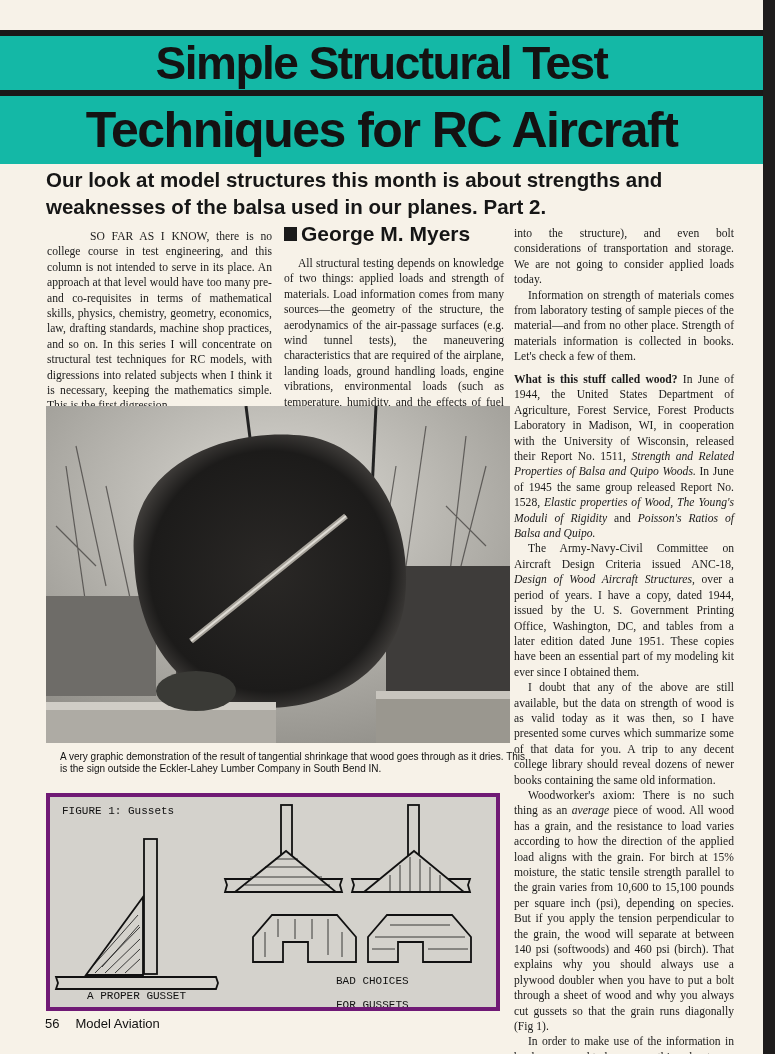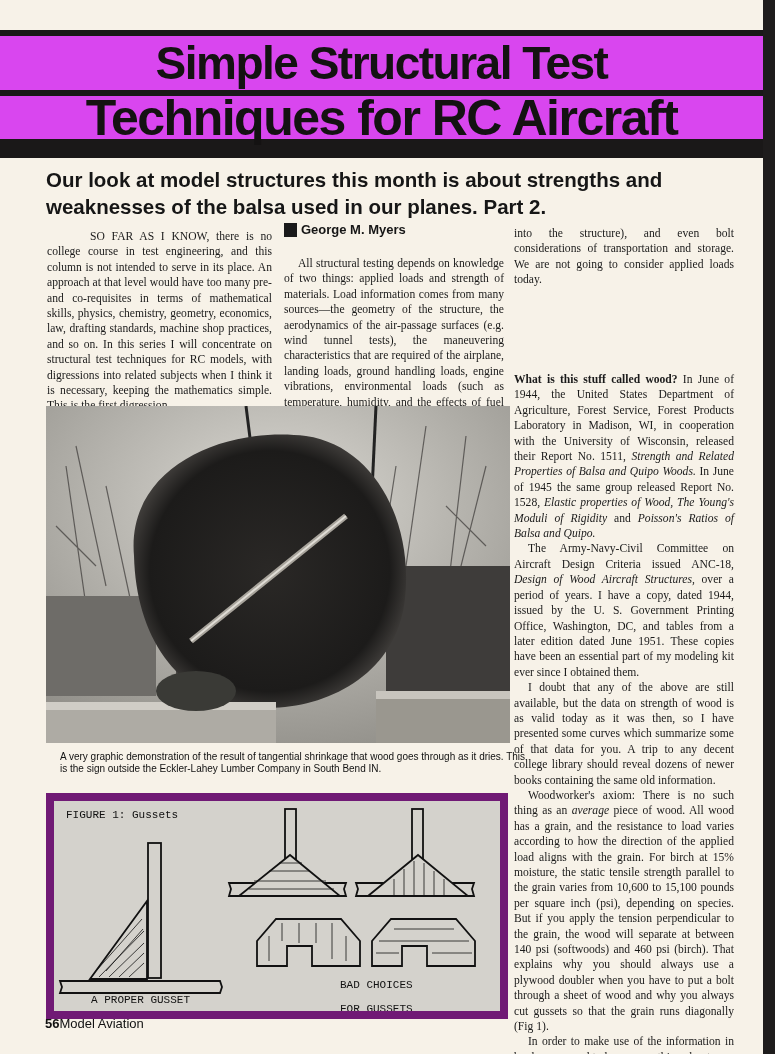--- a/index.html
+++ b/index.html
@@ -8,70 +8,70 @@
     background: #f7f2e8;
     font-family: "Liberation Serif", serif;
     color: #1a1a1a;
   }
   .right-edge { position: absolute; top: 0; right: 0; width: 12px; height: 1054px; background: #1e1c1c; }
   .title-band {
     position: absolute; left: 0; top: 30px; width: 763px; height: 128px;
     background: #1a1818;
   }
   .title-row {
-    position: absolute; left: 0; width: 763px; background: #d946ef;
+    position: absolute; left: 0; width: 763px; background: #14b8a6;
     display: flex; align-items: center; justify-content: center;
     font-family: "Liberation Sans", sans-serif; font-weight: bold;
     color: #141212; letter-spacing: -1.5px;
   }
   .title-row.r1 { top: 36px; height: 54px; font-size: 46px; }
-  .title-row.r2 { top: 96px; height: 43px; font-size: 50px; }
+  .title-row.r2 { top: 96px; height: 68px; font-size: 50px; }
   .deck {
     position: absolute; left: 46px; top: 166px; width: 700px;
     font-family: "Liberation Sans", sans-serif; font-weight: bold;
     font-size: 20.5px; line-height: 27px; color: #161616;
   }
   .col {
     position: absolute; font-size: 11.6px; line-height: 15.4px; text-align: justify;
   }
   .col p { margin: 0; }
   .col p.ind { text-indent: 14px; }
   .col1 { left: 47px; top: 229px; width: 225px; }
   .col2 { left: 284px; top: 256px; width: 220px; }
   .col3 { left: 514px; top: 226px; width: 220px; }
   .col3b { left: 514px; top: 372px; width: 220px; }
   .byline {
     position: absolute; left: 284px; top: 222px;
     font-family: "Liberation Sans", sans-serif; font-weight: bold;
-    font-size: 13px; color: #151515; display: flex; align-items: center;
+    font-size: 21px; color: #151515; display: flex; align-items: center;
   }
   .byline .sq { width: 13px; height: 14px; background: #1a1a1a; margin-right: 4px; display: inline-block; }
   .lead-caps { letter-spacing: 0px; margin-left: 43px; }
   .photo {
     position: absolute; left: 46px; top: 406px; width: 464px; height: 337px;
     overflow: hidden; background: #8d8b86;
   }
   .caption {
     position: absolute; left: 60px; top: 751px; width: 470px;
     font-family: "Liberation Sans", sans-serif; font-weight: normal;
     font-size: 10px; line-height: 12px; color: #111;
   }
   .figure {
     position: absolute; left: 46px; top: 793px; width: 446px; height: 210px;
-    border: 8px solid #701a75; background: #d4d2cc; overflow: hidden;
+    border: 4px solid #701a75; background: #d4d2cc; overflow: hidden;
   }
   .fig-label {
     position: absolute; font-family: "Liberation Mono", monospace; font-size: 11px;
     color: #111; line-height: 12px;
   }
   .footer {
     position: absolute; left: 45px; top: 1016px;
     font-family: "Liberation Sans", sans-serif; font-size: 13px; color: #111;
   }
-  .footer .pg { font-weight: bold; }
+  .footer .pg { font-weight: normal; margin-right: 16px; }
   i { font-style: italic; }
   b { font-weight: bold; margin-top: 20px; }
 </style>
 </head>
 <body>
 
 <div class="right-edge"></div>
 
 <div class="title-band"></div>
 <div class="title-row r1">Simple Structural Test</div>
@@ -87,20 +87,21 @@
   <span class="sq"></span>
   <span>George M. Myers</span>
 </div>
 
 <div class="col col2">
   <p class="ind">All structural testing depends on knowledge of two things: applied loads and strength of materials. Load information comes from many sources—the geometry of the structure, the aerodynamics of the air-passage surfaces (e.g. wind tunnel tests), the maneuvering characteristics that are required of the airplane, landing loads, ground handling loads, engine vibrations, environmental loads (such as temperature, humidity, and the effects of fuel soaking</p>
 </div>
 
 <div class="col col3">
   <p>into the structure), and even bolt considerations of transportation and storage. We are not going to consider applied loads today.</p>
+  <p class="ind">Information on strength of materials comes from laboratory testing of sample pieces of the material—and from no other place. Strength of materials information is collected in books. Let's check a few of them.</p>
 </div>
 
 <div class="col col3b">
   <p><b>What is this stuff called wood?</b><span> In June of 1944, the United States Department of Agriculture, Forest Service, Forest Products Laboratory in Madison, WI, in cooperation with the University of Wisconsin, released their Report No. 1511, </span><i>Strength and Related Properties of Balsa and Quipo Woods.</i><span> In June of 1945 the same group released Report No. 1528, </span><i>Elastic properties of Wood, The Young's Moduli of Rigidity</i><span> and </span><i>Poisson's Ratios of Balsa and Quipo.</i></p>
   <p class="ind"><span>The Army-Navy-Civil Committee on Aircraft Design Criteria issued ANC-18, </span><i>Design of Wood Aircraft Structures,</i><span> over a period of years. I have a copy, dated 1944, issued by the U. S. Government Printing Office, Washington, DC, and tables from a later edition dated June 1951. These copies have been an essential part of my modeling kit ever since I obtained them.</span></p>
   <p class="ind">I doubt that any of the above are still available, but the data on strength of wood is as valid today as it was then, so I have presented some curves which summarize some of that data for you. A trip to any decent college library should reveal dozens of newer books containing the same old information.</p>
   <p class="ind"><span>Woodworker's axiom: There is no such thing as an </span><i>average</i><span> piece of wood. All wood has a grain, and the resistance to load varies according to how the direction of the applied load aligns with the grain. For birch at 15% moisture, the static tensile strength parallel to the grain varies from 10,600 to 15,100 pounds per square inch (psi), depending on species. But if you apply the tension perpendicular to the grain, the wood will separate at between 140 psi (softwoods) and 460 psi (birch). That explains why you should always use a plywood doubler when you have to put a bolt through a sheet of wood and why you always cut gussets so that the grain runs diagonally (Fig 1).</span></p>
   <p class="ind">In order to make use of the information in books, you need to know something about</p>
 </div>
 

